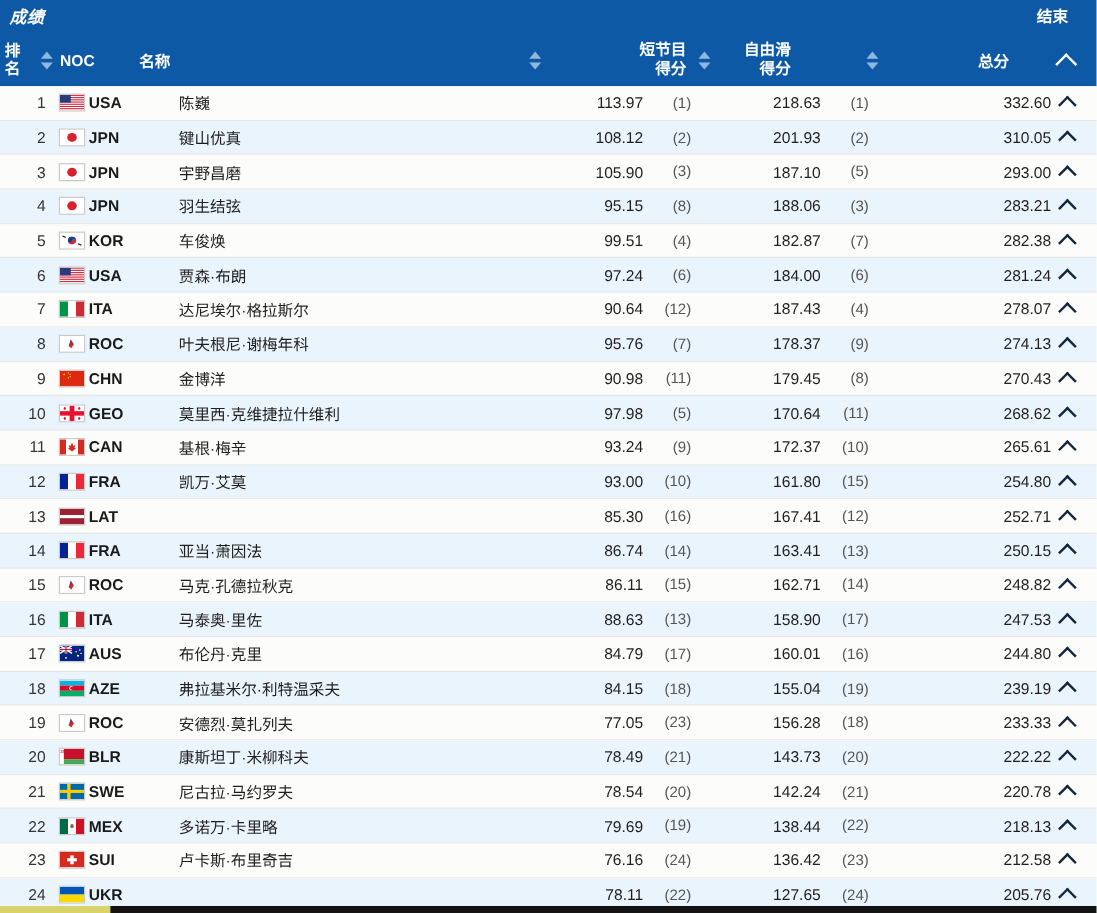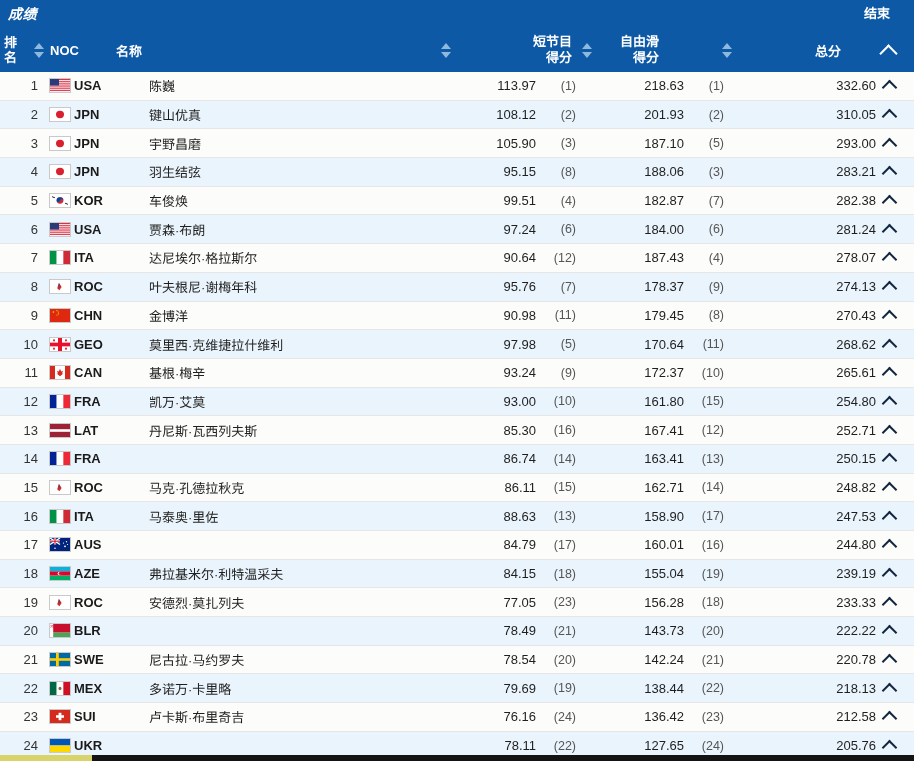--- a/index.html
+++ b/index.html
@@ -566,21 +566,20 @@
         <div class="cell c-rank">13</div>
         <div class="cell c-flag">
           <span class="flag">
             <svg viewBox="0 0 20 14" preserveAspectRatio="none">
               <rect width="20" height="14" fill="#9d2235"></rect>
               <rect y="5.6" width="20" height="2.8" fill="#fff"></rect>
             </svg>
           </span>
         </div>
         <div class="cell c-noc">LAT</div>
-        <div class="cell c-name">丹尼斯·瓦西列夫斯</div>
         <div class="cell c-sp">85.30</div>
         <div class="cell c-sprank">(16)</div>
         <div class="cell c-fs">167.41</div>
         <div class="cell c-fsrank">(12)</div>
         <div class="cell c-total">252.71</div>
         <div class="cell c-exp">
           <span class="chev-up-dark"></span>
         </div>
       </div>
       <div class="row alt">
@@ -588,20 +587,21 @@
         <div class="cell c-flag">
           <span class="flag">
             <svg viewBox="0 0 20 14" preserveAspectRatio="none">
               <rect width="6.67" height="14" fill="#002395"></rect>
               <rect x="6.67" width="6.67" height="14" fill="#fff"></rect>
               <rect x="13.34" width="6.66" height="14" fill="#ed2939"></rect>
             </svg>
           </span>
         </div>
         <div class="cell c-noc">FRA</div>
+        <div class="cell c-name">亚当·萧因法</div>
         <div class="cell c-sp">86.74</div>
         <div class="cell c-sprank">(14)</div>
         <div class="cell c-fs">163.41</div>
         <div class="cell c-fsrank">(13)</div>
         <div class="cell c-total">250.15</div>
         <div class="cell c-exp">
           <span class="chev-up-dark"></span>
         </div>
       </div>
       <div class="row">
@@ -660,20 +660,21 @@
               <path d="M5 0 v7 M0 3.5 h10" stroke="#cc142b" stroke-width="1.1"></path>
               <circle cx="15" cy="9" r="0.9" fill="#fff"></circle>
               <circle cx="16.5" cy="4" r="0.7" fill="#fff"></circle>
               <circle cx="13.5" cy="5.5" r="0.6" fill="#fff"></circle>
               <circle cx="17.5" cy="7" r="0.6" fill="#fff"></circle>
               <circle cx="5" cy="11" r="0.8" fill="#fff"></circle>
             </svg>
           </span>
         </div>
         <div class="cell c-noc">AUS</div>
+        <div class="cell c-name">布伦丹·克里</div>
         <div class="cell c-sp">84.79</div>
         <div class="cell c-sprank">(17)</div>
         <div class="cell c-fs">160.01</div>
         <div class="cell c-fsrank">(16)</div>
         <div class="cell c-total">244.80</div>
         <div class="cell c-exp">
           <span class="chev-up-dark"></span>
         </div>
       </div>
       <div class="row alt">
@@ -728,20 +729,21 @@
           <span class="flag">
             <svg viewBox="0 0 20 14" preserveAspectRatio="none">
               <rect width="20" height="9.3" fill="#c8102e"></rect>
               <rect y="9.3" width="20" height="4.7" fill="#4aa657"></rect>
               <rect width="3.2" height="14" fill="#fff"></rect>
               <path d="M0.6 1 l1 1.4 l-1 1.4 M2.2 1 l1 1.4 l-1 1.4" stroke="#c8102e" stroke-width="0.7" fill="none"></path>
             </svg>
           </span>
         </div>
         <div class="cell c-noc">BLR</div>
+        <div class="cell c-name">康斯坦丁·米柳科夫</div>
         <div class="cell c-sp">78.49</div>
         <div class="cell c-sprank">(21)</div>
         <div class="cell c-fs">143.73</div>
         <div class="cell c-fsrank">(20)</div>
         <div class="cell c-total">222.22</div>
         <div class="cell c-exp">
           <span class="chev-up-dark"></span>
         </div>
       </div>
       <div class="row">

